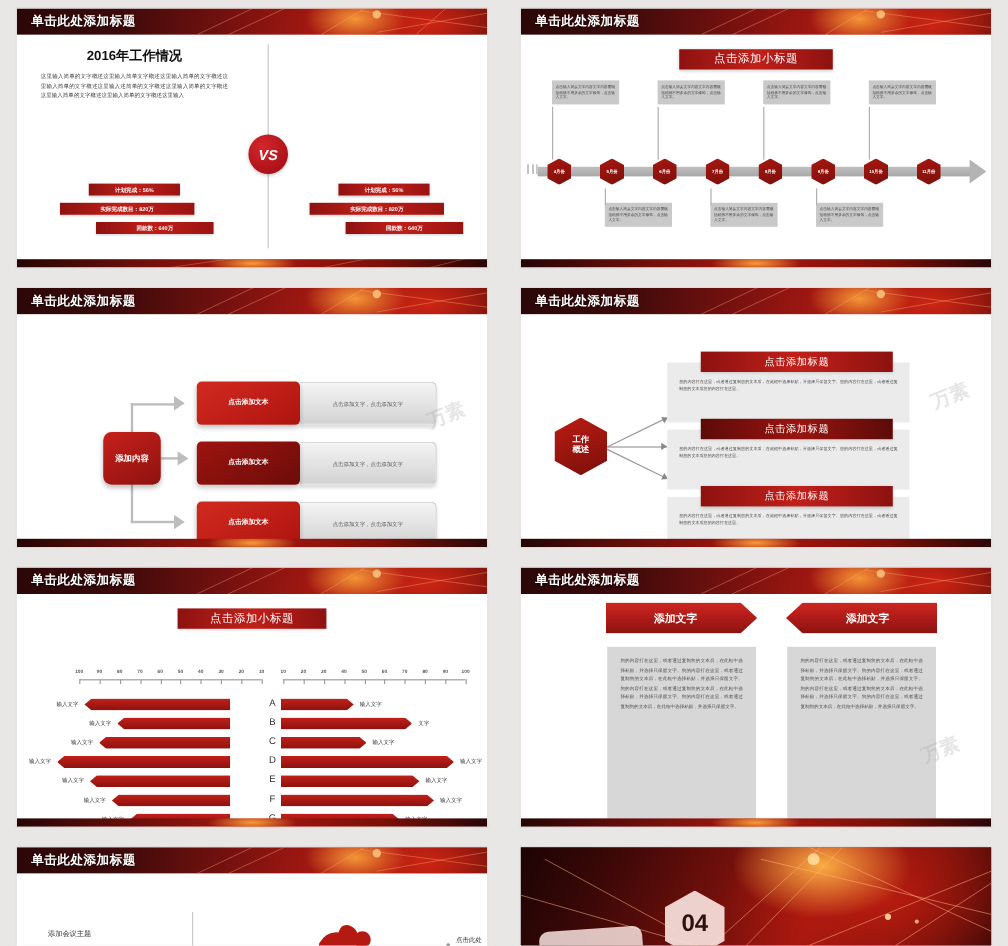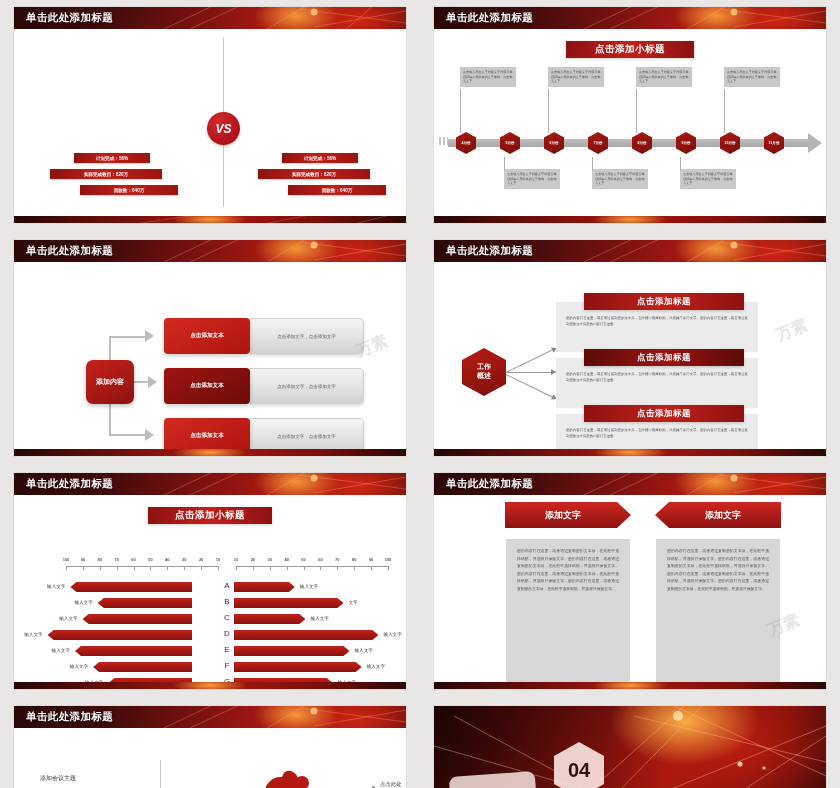--- a/index.html
+++ b/index.html
@@ -80,21 +80,21 @@
     box-shadow: 0 1px 2px rgba(0,0,0,.2);
   }
   .s1 .b1 { width: 76px; margin-left: 46px; }
   .s1 .b2 { width: 112px; margin-left: 22px; }
   .s1 .b3 { width: 98px; margin-left: 52px; }
 
   
   .plate {
     display:inline-flex; align-items:center; justify-content:center;
     background: linear-gradient(90deg, #8d1210 0%, #c1201a 50%, #8d1210 100%);
-    color:#fff; font-weight:bold; box-shadow: 0 1px 3px rgba(0,0,0,.2);
+    color:#fff; font-weight:normal; box-shadow: 0 1px 3px rgba(0,0,0,.2);
   }
 
   
   .s2 .subttl { position:absolute; left:50%; transform:translateX(-50%); top: 12px;
     width: 128px; height: 17px; font-size: 9.5px; letter-spacing:.5px; }
   .s2 .axis { position:absolute; left: 14px; right: 14px; top: 110px; height: 8px;
     background: linear-gradient(180deg, #bfbfbf, #a8a8a8); }
   .s2 .arrow { position:absolute; right: 4px; top: 104px; width:0;height:0;
     border-top: 10px solid transparent; border-bottom: 10px solid transparent; border-left: 14px solid #b4b4b4; }
   .s2 .tail { position:absolute; left: 5px; top: 108px; width: 9px; height: 8px;
@@ -248,20 +248,24 @@
               <path d="M392 16 L286 2"></path>
               <path d="M330 24 L360 -2"></path>
           </g>
           <circle cx="300" cy="5" r="3.5" fill="rgba(255,210,140,.9)"></circle>
         </svg>
         <div class="hdr-title">单击此处添加标题</div>
       </div>
       <div class="body">
         <div class="vdiv"></div>
 
+        <div class="col colL">
+          <h3>2016年工作情况</h3>
+          <div class="para">这里输入简单的文字概述这里输入简单文字概述这里输入简单的文字概述这里输入简单的文字概述这里输入述简单的文字概述这里输入简单的文字概述这里输入简单的文字概述这里输入简单的文字概述这里输入</div>
+        </div>
 
 
         <div class="vs">VS</div>
 
         <div class="stats statsL">
           <div class="bar b1">计划完成：56%</div>
           <div class="bar b2">实际完成数目：820万</div>
           <div class="bar b3">回款数：640万</div>
         </div>
         <div class="stats statsR">

